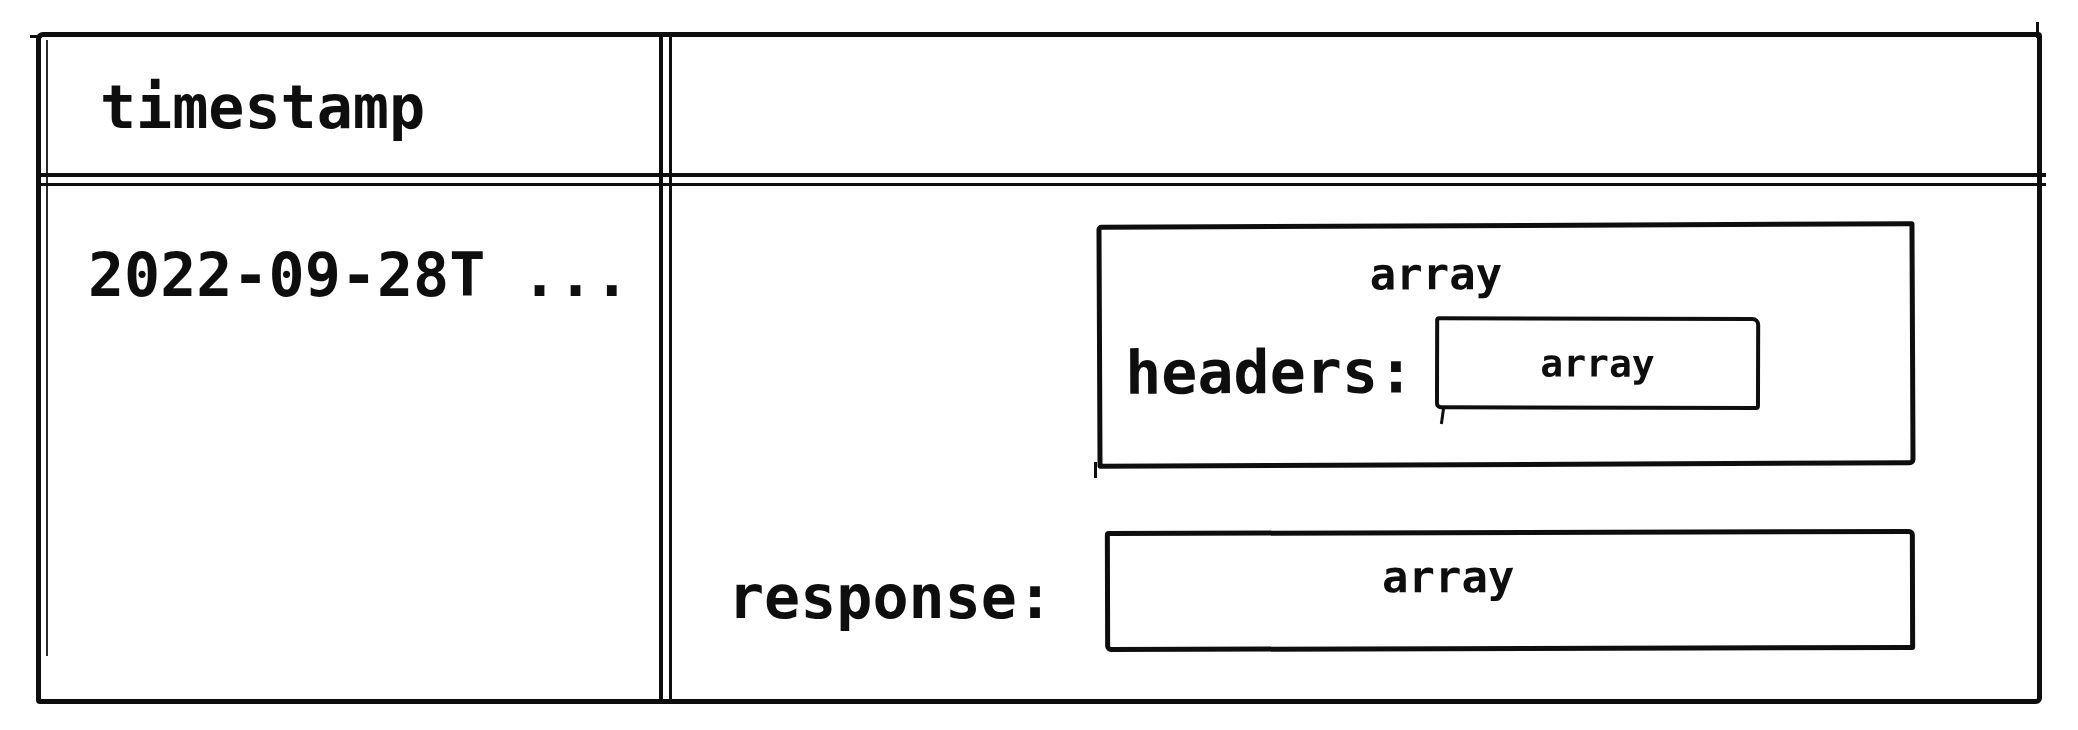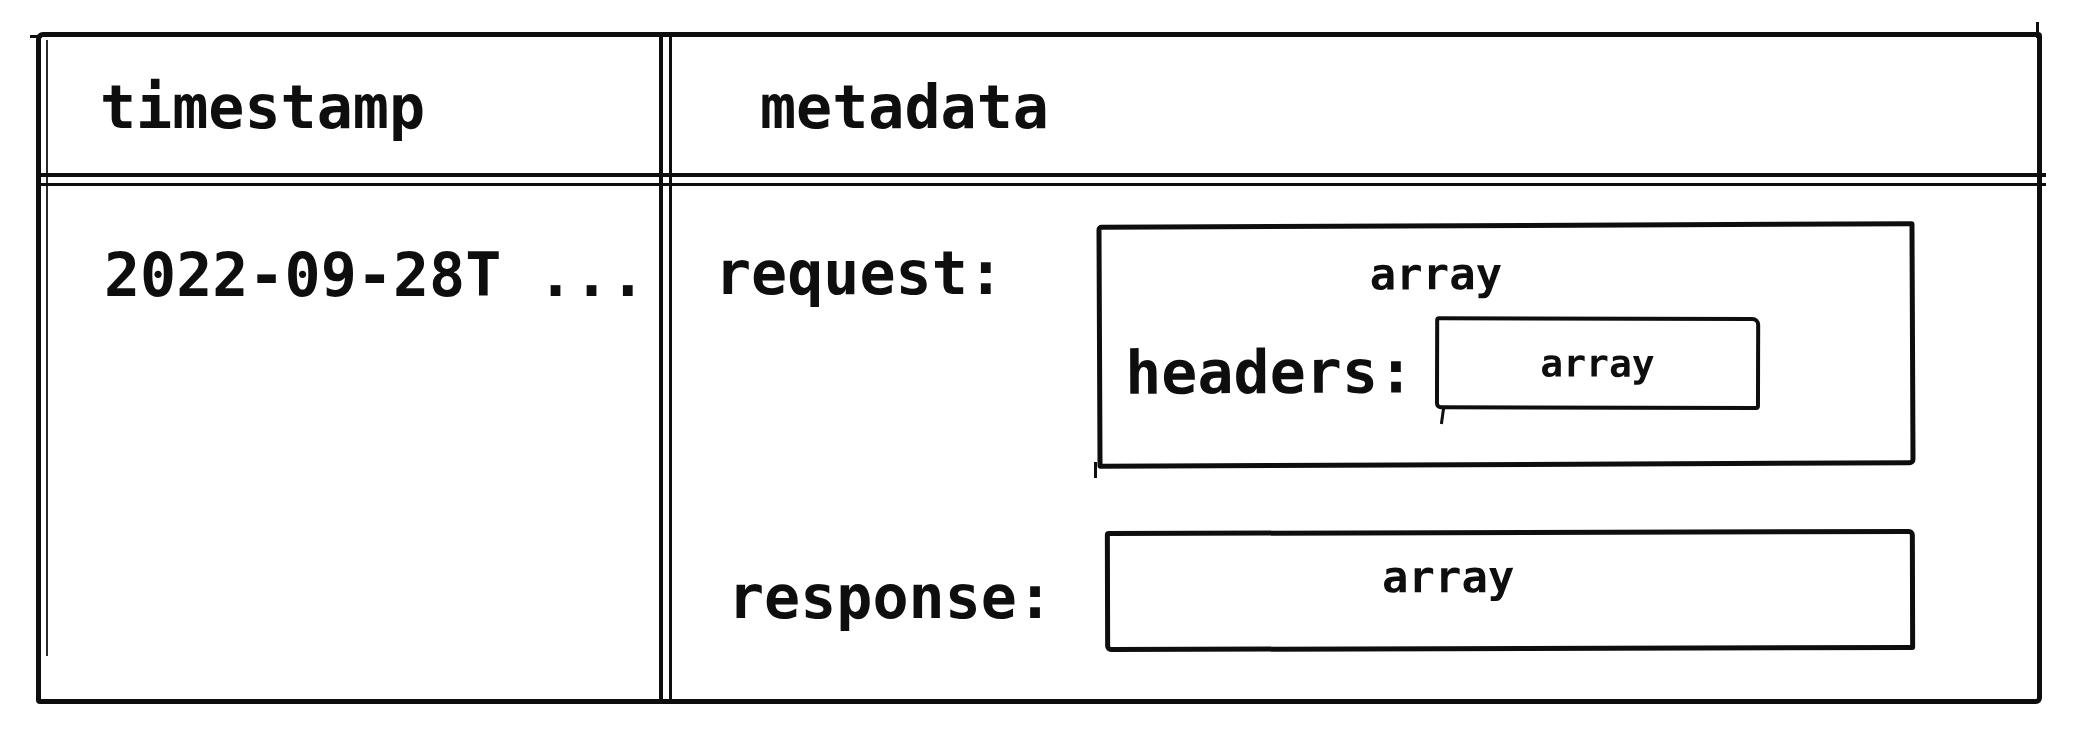--- a/index.html
+++ b/index.html
@@ -104,25 +104,23 @@
   <div class="abs left-echo"></div>
   <div class="abs col-divider"></div>
   <div class="abs header-divider"></div>
 
   <div class="abs tick tick-outer-tr"></div>
   <div class="abs tick tick-outer-tl"></div>
   <div class="abs tick tick-req-bl"></div>
   <div class="abs tick tick-hdr-bl"></div>
 
   <div class="txt fs-label" style="left:100px; top:67px;">timestamp</div>
-  <div class="txt fs-label" style="left:760px; top:67px;">metadata</div>
 
-  <div class="txt fs-label" style="left:104px; top:235px;text-align:right;">2022-09-28T ...</div>
+  <div class="txt fs-label" style="left:88px; top:235px;text-align:right;">2022-09-28T ...</div>
 
-  <div class="txt fs-label" style="left:715px; top:233px;">request:</div>
 
   <div class="abs request-box">
     <div class="txt fs-array" style="left:268px; top:24px;">array</div>
     <div class="txt fs-label" style="left:23px; top:113px;">headers:</div>
     <div class="abs headers-box">
       <span class="fs-array-sm">array</span>
     </div>
   </div>
 
   <div class="txt fs-label" style="left:728px; top:557px;text-align:center;">response:</div>

